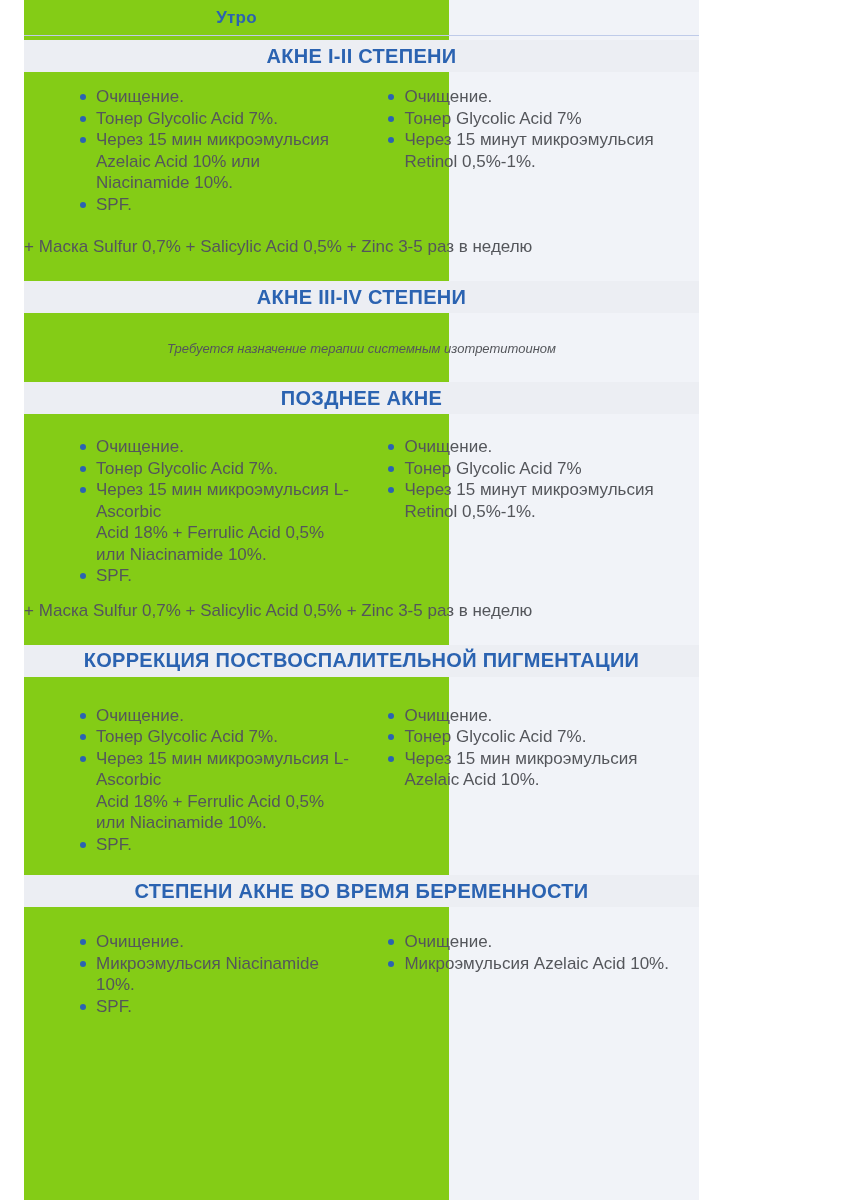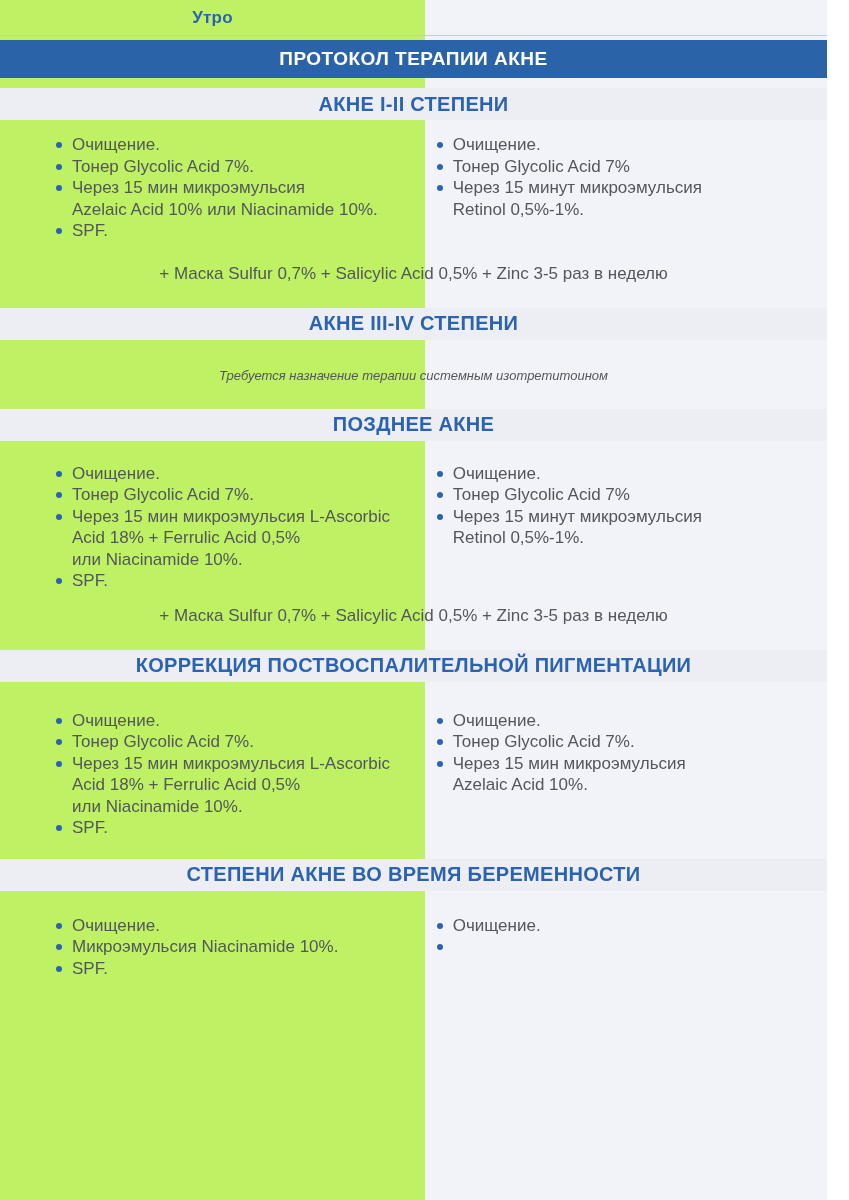--- a/index.html
+++ b/index.html
@@ -5,22 +5,22 @@
   :root{
     --banner-bg:#2A63A8;
     --accent-blue:#2B63B1;
     --band-bg:#ECEEF3;
     --evening-col-bg:#F1F3F8;
     --body-text:#54565B;
     --top-rule:#BFCBE9;
   }
   html,body{margin:0;padding:0;background:#fff;}
   .page{
-    width:827px;height:1200px;position:relative;overflow:hidden;
-    background:#bef264;font-family:"Liberation Sans",sans-serif;
+    width:675px;height:1200px;position:relative;overflow:hidden;
+    background:#84cc16;font-family:"Liberation Sans",sans-serif;margin-left:24px;
   }
   .evening-bg{position:absolute;left:425px;top:0;width:424px;height:1200px;background:var(--evening-col-bg);}
   .content{position:relative;z-index:1;}
 
   .col-headers{display:flex;height:35px;align-items:center;}
   .col-headers .colh{text-align:center;font-weight:bold;font-size:17px;color:var(--accent-blue);letter-spacing:0.2px;}
   .colh.m{width:425px;}
   .colh.e{width:424px;}
   .top-rule{height:1px;background:var(--top-rule);margin-bottom:4px;}
 
@@ -42,21 +42,21 @@
   ul.blist{list-style:none;margin:0;padding:0;}
   ul.blist li{
     position:relative;padding-left:16px;font-size:17px;line-height:21.5px;
     color:var(--body-text);white-space:pre-line;
   }
   ul.blist li .dot{
     position:absolute;left:0;top:8px;width:6px;height:6px;border-radius:50%;
     background:var(--accent-blue);
   }
 
-  .footer-note{text-align:center;font-size:17px;color:var(--body-text);}
+  .footer-note{text-align:left;font-size:17px;color:var(--body-text);}
   .note{text-align:center;font-size:13px;color:var(--body-text);font-style:italic;}
 
   
   .s1 .cols{padding-top:14px;padding-bottom:8px;}
   .s1 .footer-note{padding:14px 0 24px;}
   .s2 .note{padding:28px 0 26px;}
   .s3 .cols{padding-top:22px;}
   .s3 .footer-note{padding:14px 0 24px;}
   .s4 .cols{padding-top:28px;padding-bottom:20px;}
   .s5 .cols{padding-top:24px;}
@@ -66,21 +66,20 @@
 
 <div class="page">
   <div class="evening-bg"></div>
   <div class="content">
 
     <div class="col-headers">
       <div class="colh m">Утро</div>
     </div>
     <div class="top-rule"></div>
 
-    <div class="banner">ПРОТОКОЛ ТЕРАПИИ АКНЕ</div>
 
     <div class="section s1">
       <div class="band">АКНЕ I-II СТЕПЕНИ</div>
       <div class="cols">
         <div class="col m">
           <ul class="blist">
             <li><span class="dot"></span><span>Очищение.</span></li>
             <li><span class="dot"></span><span>Тонер Glycolic Acid 7%.</span></li>
             <li><span class="dot"></span><span>Через 15 мин микроэмульсия
 Azelaic Acid 10% или Niacinamide 10%.</span></li>
@@ -159,20 +158,20 @@
         <div class="col m">
           <ul class="blist">
             <li><span class="dot"></span><span>Очищение.</span></li>
             <li><span class="dot"></span><span>Микроэмульсия Niacinamide 10%.</span></li>
             <li><span class="dot"></span><span>SPF.</span></li>
           </ul>
         </div>
         <div class="col e">
           <ul class="blist">
             <li><span class="dot"></span><span>Очищение.</span></li>
-            <li><span class="dot"></span></li>
+            <li><span class="dot"></span><span>Микроэмульсия Azelaic Acid 10%.</span></li>
           </ul>
         </div>
       </div>
     </div>
 
   </div>
 </div>
 
 </body></html>

